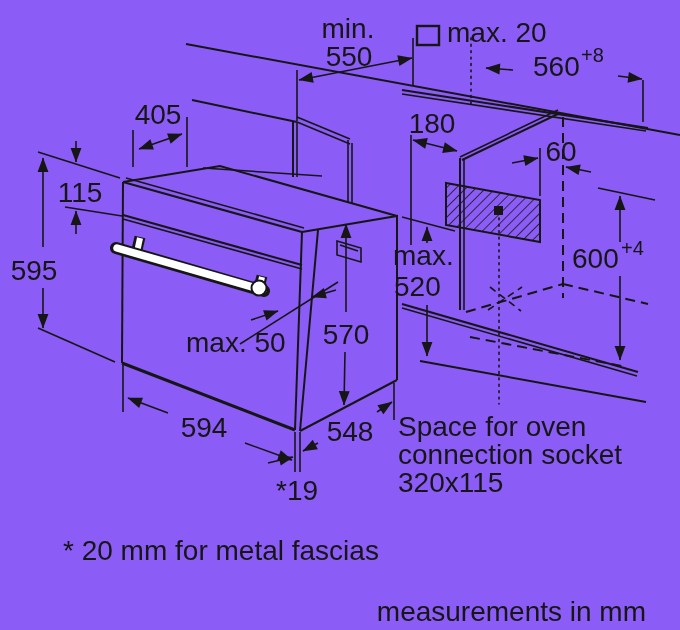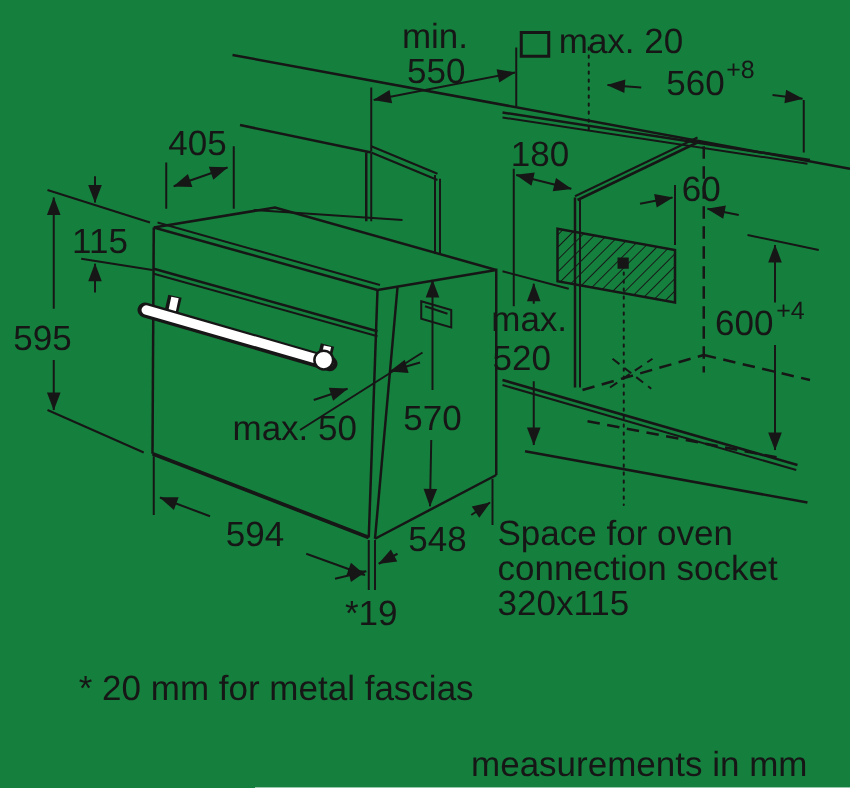--- a/index.html
+++ b/index.html
@@ -1,19 +1,19 @@
 <!DOCTYPE html>
 <html><head>
 <meta charset="utf-8">
 <style>
   html,body{margin:0;padding:0;background:#ffffff;}
   .stage{
     position:relative;
     width:680px;height:630px;
-    background:#15803d;
+    background:#8b5cf6;
     font-family:"Liberation Sans", sans-serif;
     overflow:hidden;
   }
   svg{display:block;}
   .dwg{stroke:#161616;fill:none;stroke-width:2;stroke-linejoin:miter;}
   .thin{stroke-width:1.6;}
   .thick{stroke-width:3;}
   .dim{stroke:#161616;fill:none;stroke-width:1.6;}
   .dashed{stroke-dasharray:10 6;}
   .dotted{stroke-dasharray:1.8 4.6;stroke-linecap:round;}

